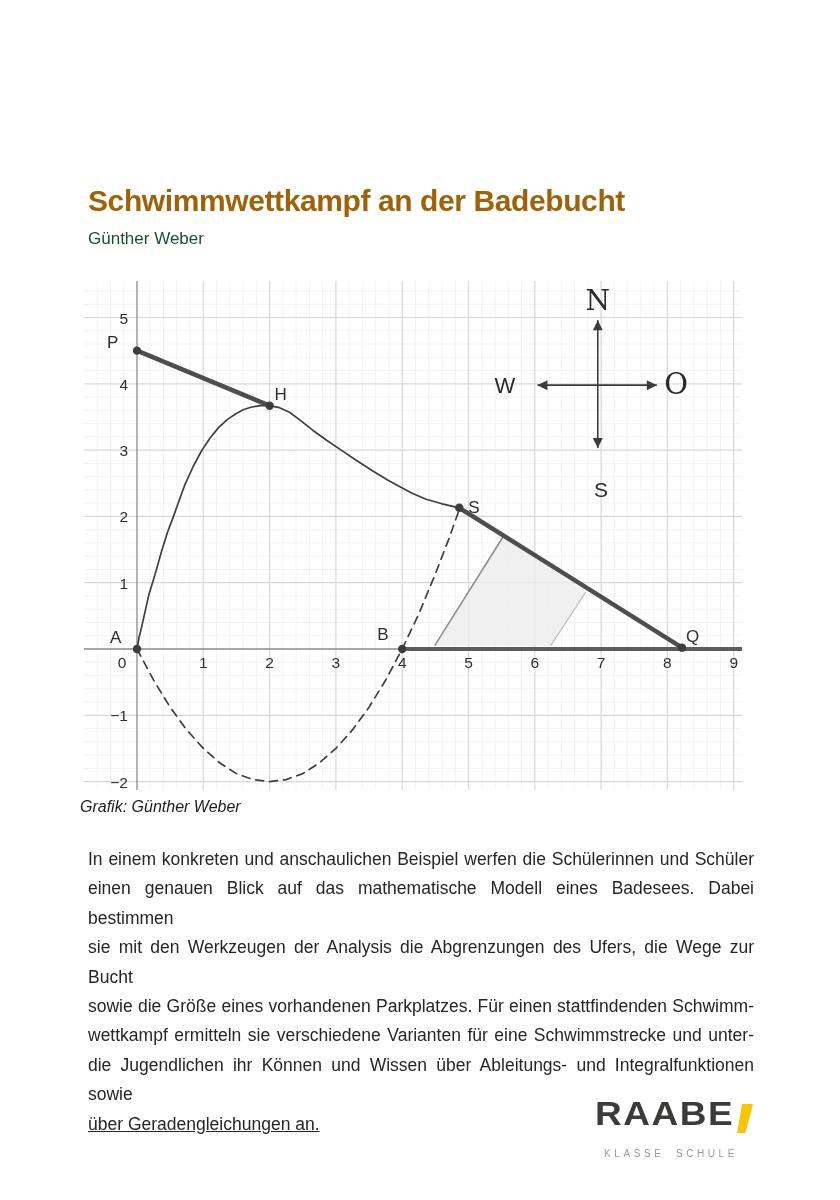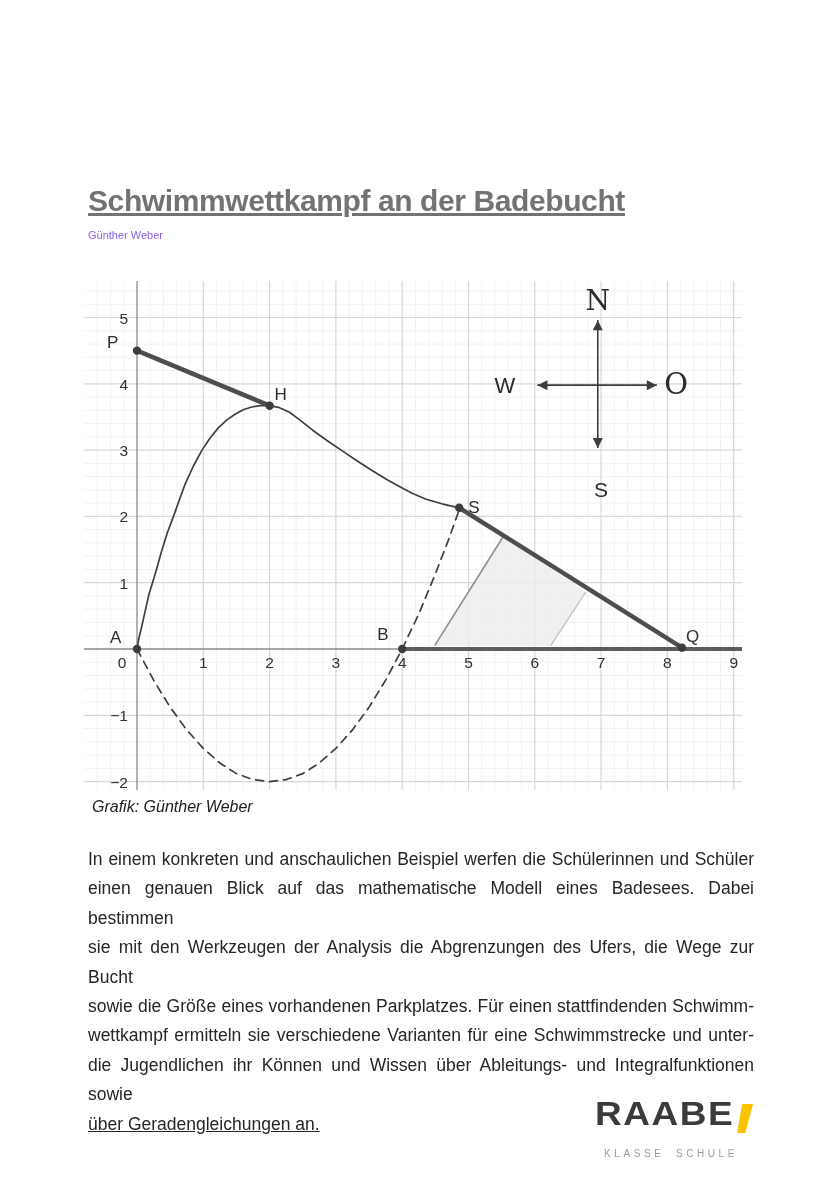--- a/index.html
+++ b/index.html
@@ -2,31 +2,31 @@
 <html><head>
 <meta charset="utf-8">
 <style>
   html,body{margin:0;padding:0;background:#ffffff;}
   .page{
     position:relative;width:840px;height:1200px;background:#ffffff;overflow:hidden;
     font-family:"Liberation Sans",sans-serif;color:#222;
   }
   .doc-title{
     position:absolute;left:88px;top:164px;width:700px;
-    font-size:30px;font-weight:bold;letter-spacing:-0.4px;color:#737373;text-decoration:underline;
+    font-size:30px;font-weight:bold;letter-spacing:-0.4px;color:#a16207;
   }
   .doc-author{
-    position:absolute;left:88px;top:229px;font-size:11px;color:#8b5cf6;
+    position:absolute;left:88px;top:229px;font-size:17px;color:#14532d;
   }
   .figure-wrap{
     position:absolute;left:84px;top:281px;width:658px;height:509px;
   }
   .figure-wrap svg{display:block;width:658px;height:509px;}
   .fig-caption{
-    position:absolute;left:92px;top:798px;font-size:16px;font-style:italic;color:#1d1d1b;
+    position:absolute;left:80px;top:798px;font-size:16px;font-style:italic;color:#1d1d1b;
   }
   .intro{
     position:absolute;left:88px;top:845px;width:666px;
     font-size:17.5px;line-height:29.4px;color:#262626;
   }
   .intro .line{text-align:justify;text-align-last:justify;white-space:normal;}
   .intro .line.last{text-align-last:left;text-decoration:underline;}
   .logo{
     position:absolute;left:583px;top:1096px;width:170px;
   }

